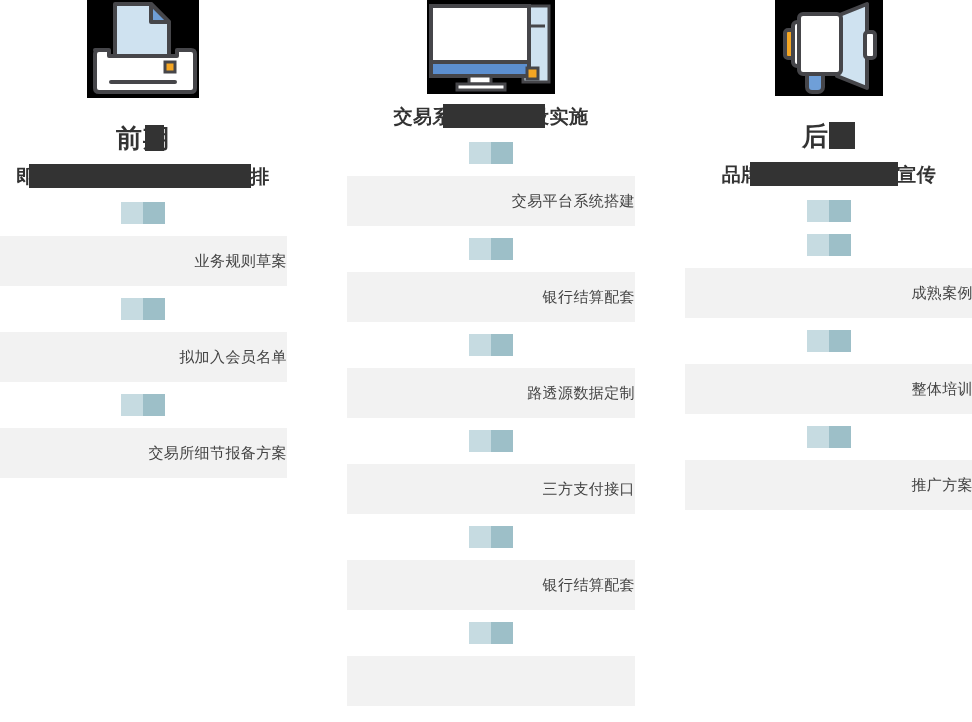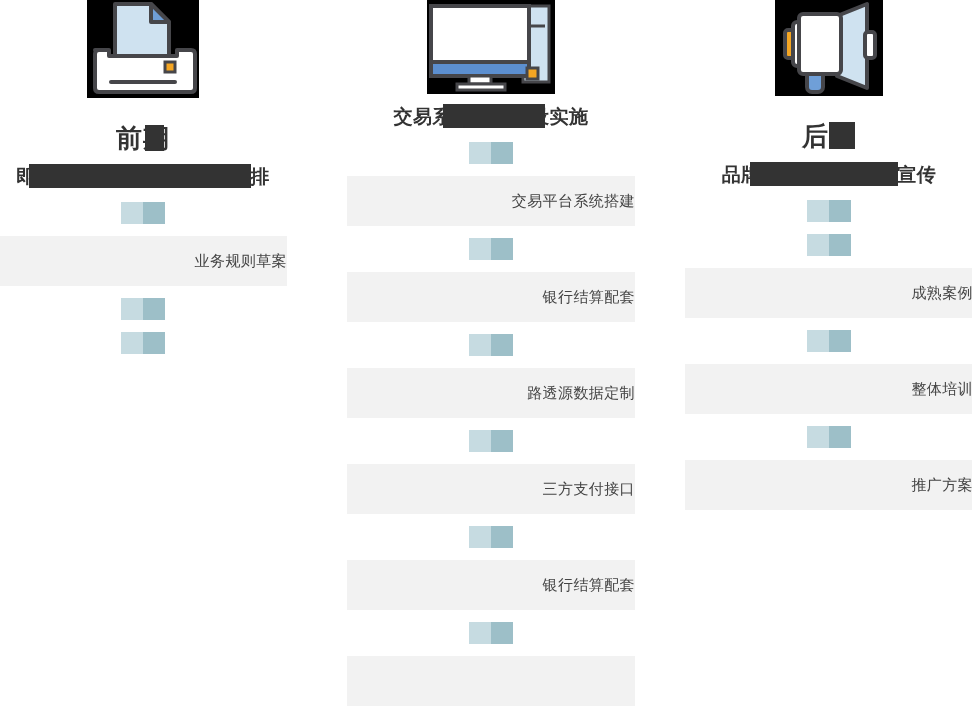--- a/index.html
+++ b/index.html
@@ -138,24 +138,30 @@
       <div class="half-r"></div>
     </div>
     <div class="item-box">
       <span class="item-label">业务规则草案</span>
     </div>
 
     <div class="connector">
       <div class="half-l"></div>
       <div class="half-r"></div>
     </div>
-
-    <div class="connector">
-      <div class="half-l"></div>
-      <div class="half-r"></div>
+    <div class="item-box">
+      <span class="item-label">拟加入会员名单</span>
+    </div>
+
+    <div class="connector">
+      <div class="half-l"></div>
+      <div class="half-r"></div>
+    </div>
+    <div class="item-box">
+      <span class="item-label">交易所细节报备方案</span>
     </div>
   </div>
 
   <div class="column col-2">
 
     <div class="icon-tile tile-monitor" style="width:128px; height:94px;">
       <svg viewBox="0 0 128 94" width="128" height="94" aria-hidden="true">
         <rect x="0" y="0" width="128" height="94" fill="#000000"></rect>
 
         <rect x="96" y="6" width="26" height="76" fill="#cfe2f0" stroke="#46464a" stroke-width="3"></rect>

